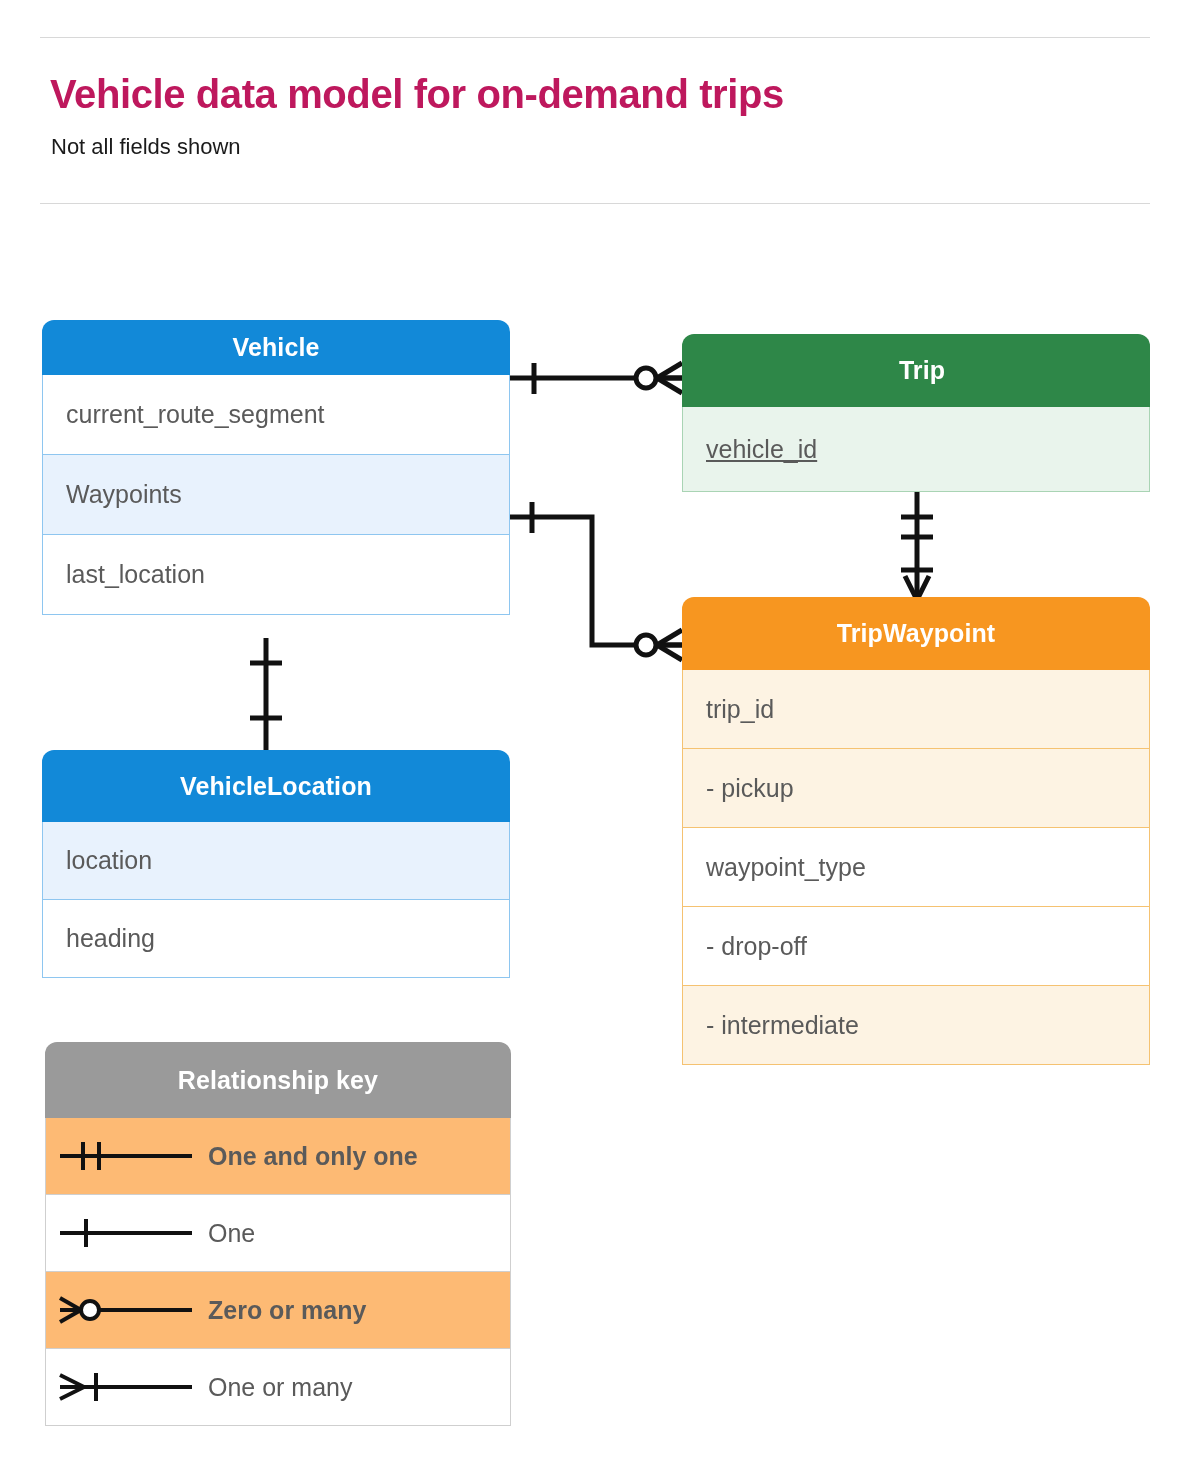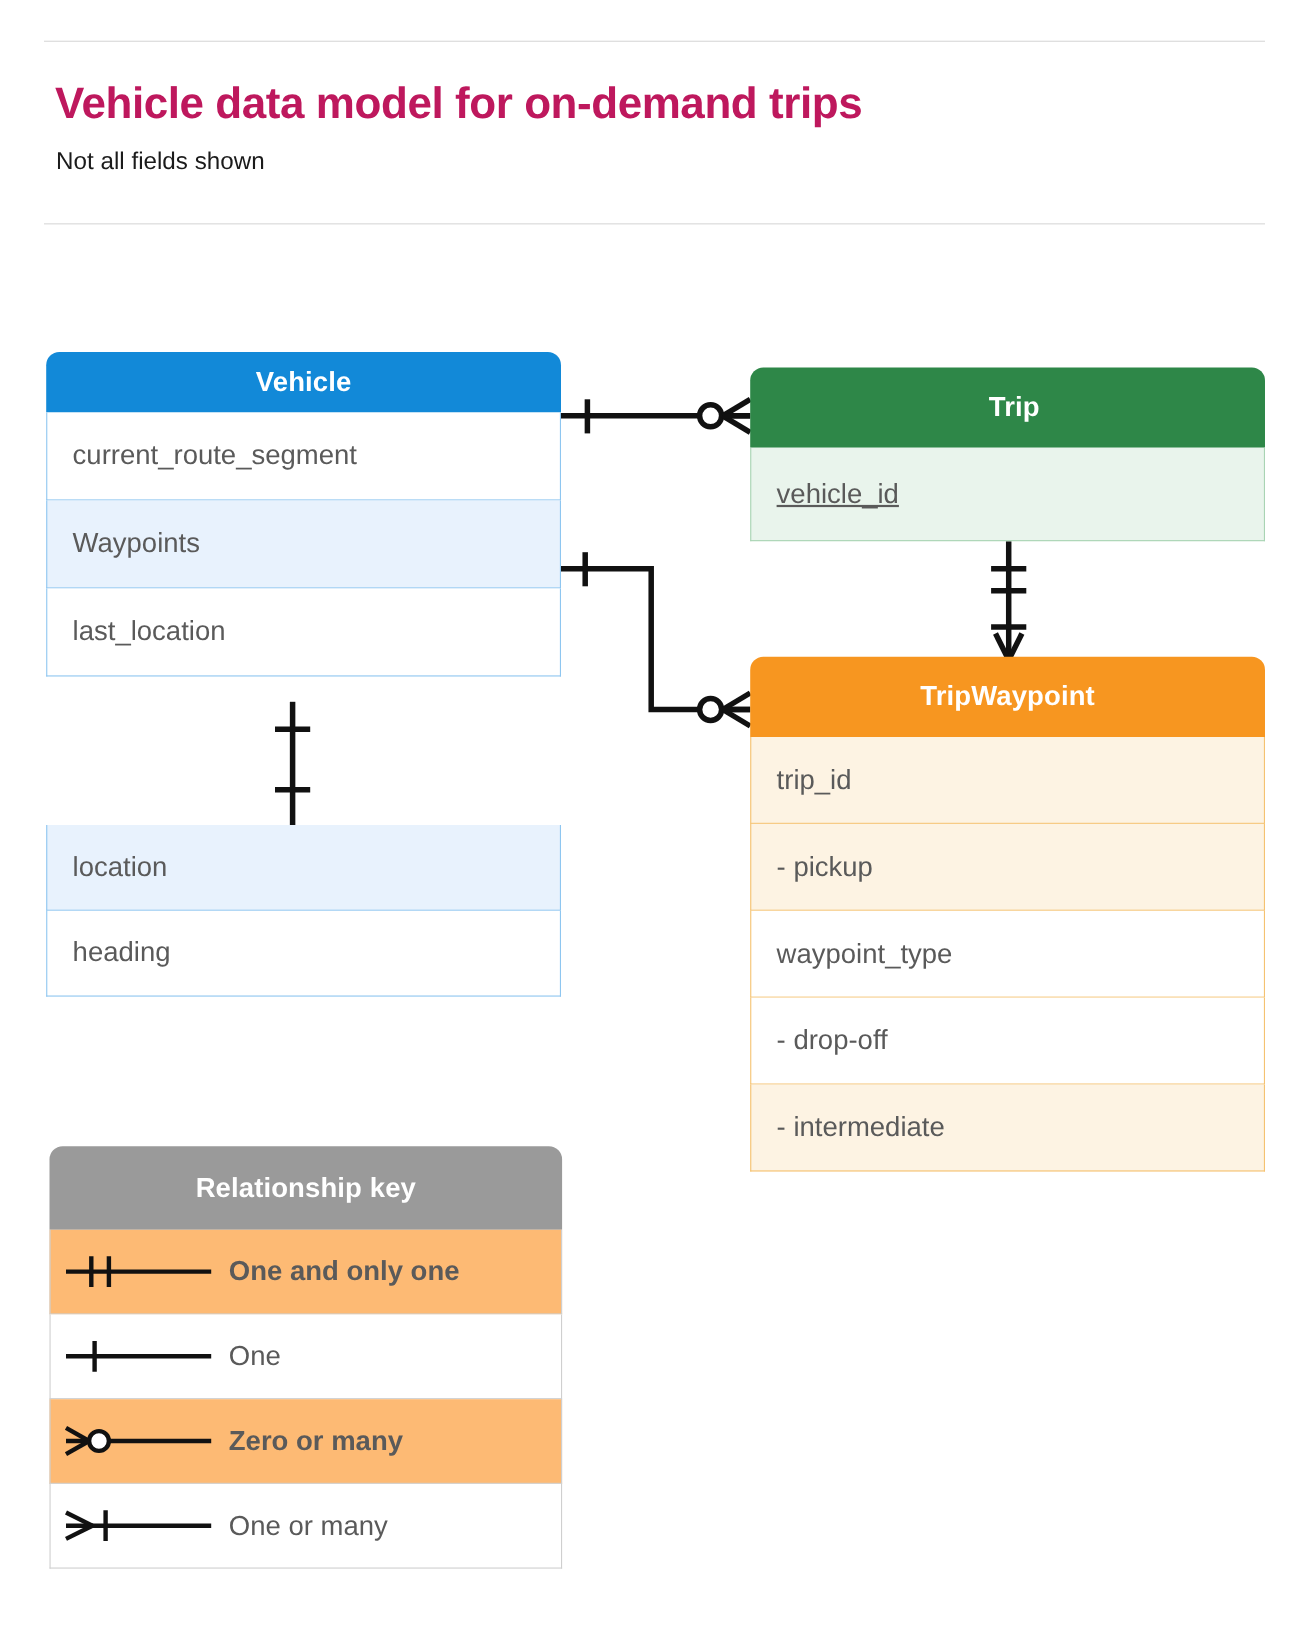--- a/index.html
+++ b/index.html
@@ -203,20 +203,21 @@
   <div class="entity-rows">
     <div class="entity-row alt" style="height:79px;">trip_id</div>
     <div class="entity-row alt" style="height:79px;">-  pickup</div>
     <div class="entity-row" style="height:79px;">waypoint_type</div>
     <div class="entity-row" style="height:79px;">-  drop-off</div>
     <div class="entity-row alt" style="height:79px;">-  intermediate</div>
   </div>
 </div>
 
 <div class="entity blue" id="entity-vehiclelocation" style="left:42px; top:750px; width:468px;">
+  <div class="entity-header" style="height:72px;">VehicleLocation</div>
   <div class="entity-rows">
     <div class="entity-row alt" style="height:78px;">location</div>
     <div class="entity-row" style="height:78px;">heading</div>
   </div>
 </div>
 
 <div class="entity" id="legend">
   <div class="entity-header">Relationship key</div>
 
   <div class="legend-row alt">

